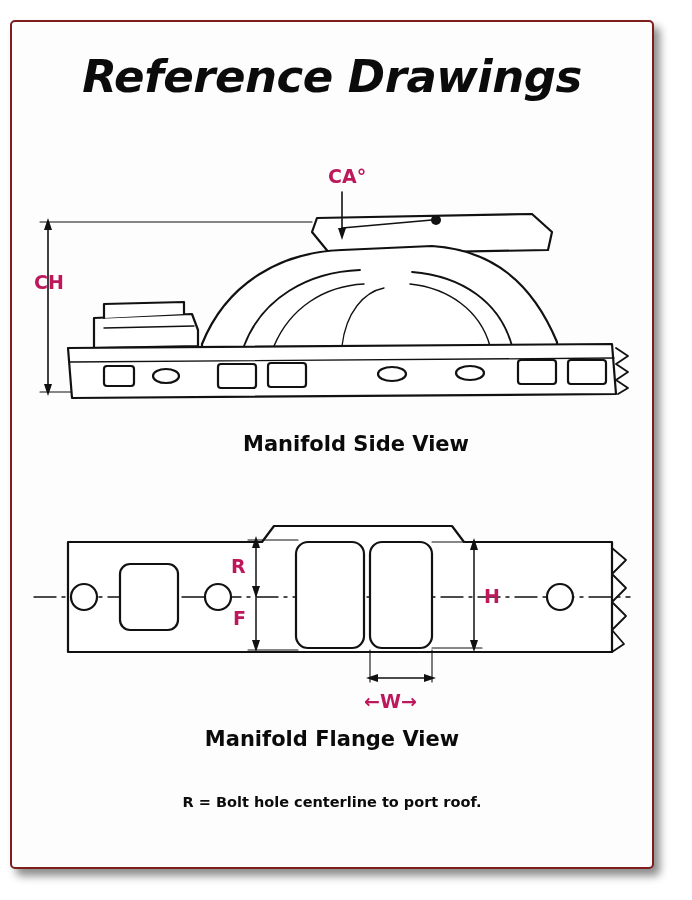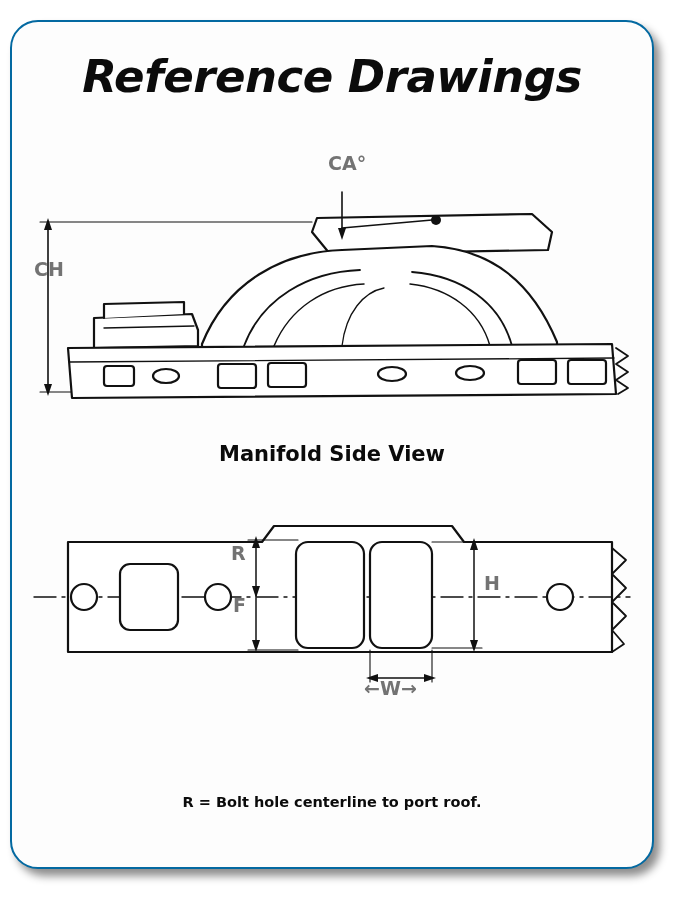--- a/index.html
+++ b/index.html
@@ -20,22 +20,22 @@
     background: #ffffff;
   }
   
   #card {
     position: absolute;
     left: 10px;
     top: 20px;
     width: 640px;
     height: 845px;
     background: #fdfdfd;
-    border: 2px solid #0369a1;
-    border-radius: 28px;
+    border: 2px solid #7f1d1d;
+    border-radius: 5px;
     box-shadow: 6px 7px 9px rgba(0,0,0,0.45);
     overflow: hidden;
   }
   #title {
     position: absolute;
     left: 0;
     top: 28px;
     width: 640px;
     text-align: center;
     font-family: "DejaVu Sans", sans-serif;
@@ -48,21 +48,21 @@
   .caption {
     position: absolute;
     width: 640px;
     left: 0;
     text-align: center;
     font-family: "DejaVu Sans", sans-serif;
     font-weight: bold;
     font-size: 21px;
     color: #0b0b0b;
   }
-  #caption-side { top: 420px; }
+  #caption-side { top: 410px; margin-left: 24px; }
   #caption-flange { top: 705px; }
 
   .legend {
     position: absolute;
     width: 640px;
     left: 0;
     text-align: center;
     font-family: "DejaVu Sans", sans-serif;
     font-weight: bold;
     font-size: 14.5px;
@@ -70,21 +70,22 @@
   }
   #legend-r { top: 772px; }
   #legend-f { top: 796px; }
 
   
   .dim-label {
     position: absolute;
     font-family: "DejaVu Sans", sans-serif;
     font-weight: bold;
     font-size: 19px;
-    color: #737373;
+    color: #be185d;
+    margin-top: 13px;
   }
   #lbl-ch  { left: 22px;  top: 236px; }
   #lbl-ca  { left: 316px; top: 130px; font-size: 19px; }
   #lbl-r   { left: 219px; top: 520px; }
   #lbl-f   { left: 221px; top: 572px; }
   #lbl-h   { left: 472x; top: 550px; }
   #lbl-h   { left: 472px; top: 550px; }
   #lbl-w   { left: 352px; top: 655px; }
 
   svg { display: block; }
@@ -190,17 +191,18 @@
 
         <path d="M600 56 L614 68 L600 82 L614 96 L600 110 L614 124 L600 138 L612 152 L600 160" stroke-width="1.8"></path>
       </g>
     </svg>
 
     <div class="dim-label" id="lbl-r">R</div>
     <div class="dim-label" id="lbl-f">F</div>
     <div class="dim-label" id="lbl-h">H</div>
     <div class="dim-label" id="lbl-w">←W→</div>
 
+    <div class="caption" id="caption-flange">Manifold Flange View</div>
 
     <div class="legend" id="legend-r">R = Bolt hole centerline to port roof.</div>
 
   </div>
 </div>
 
 </body></html>

